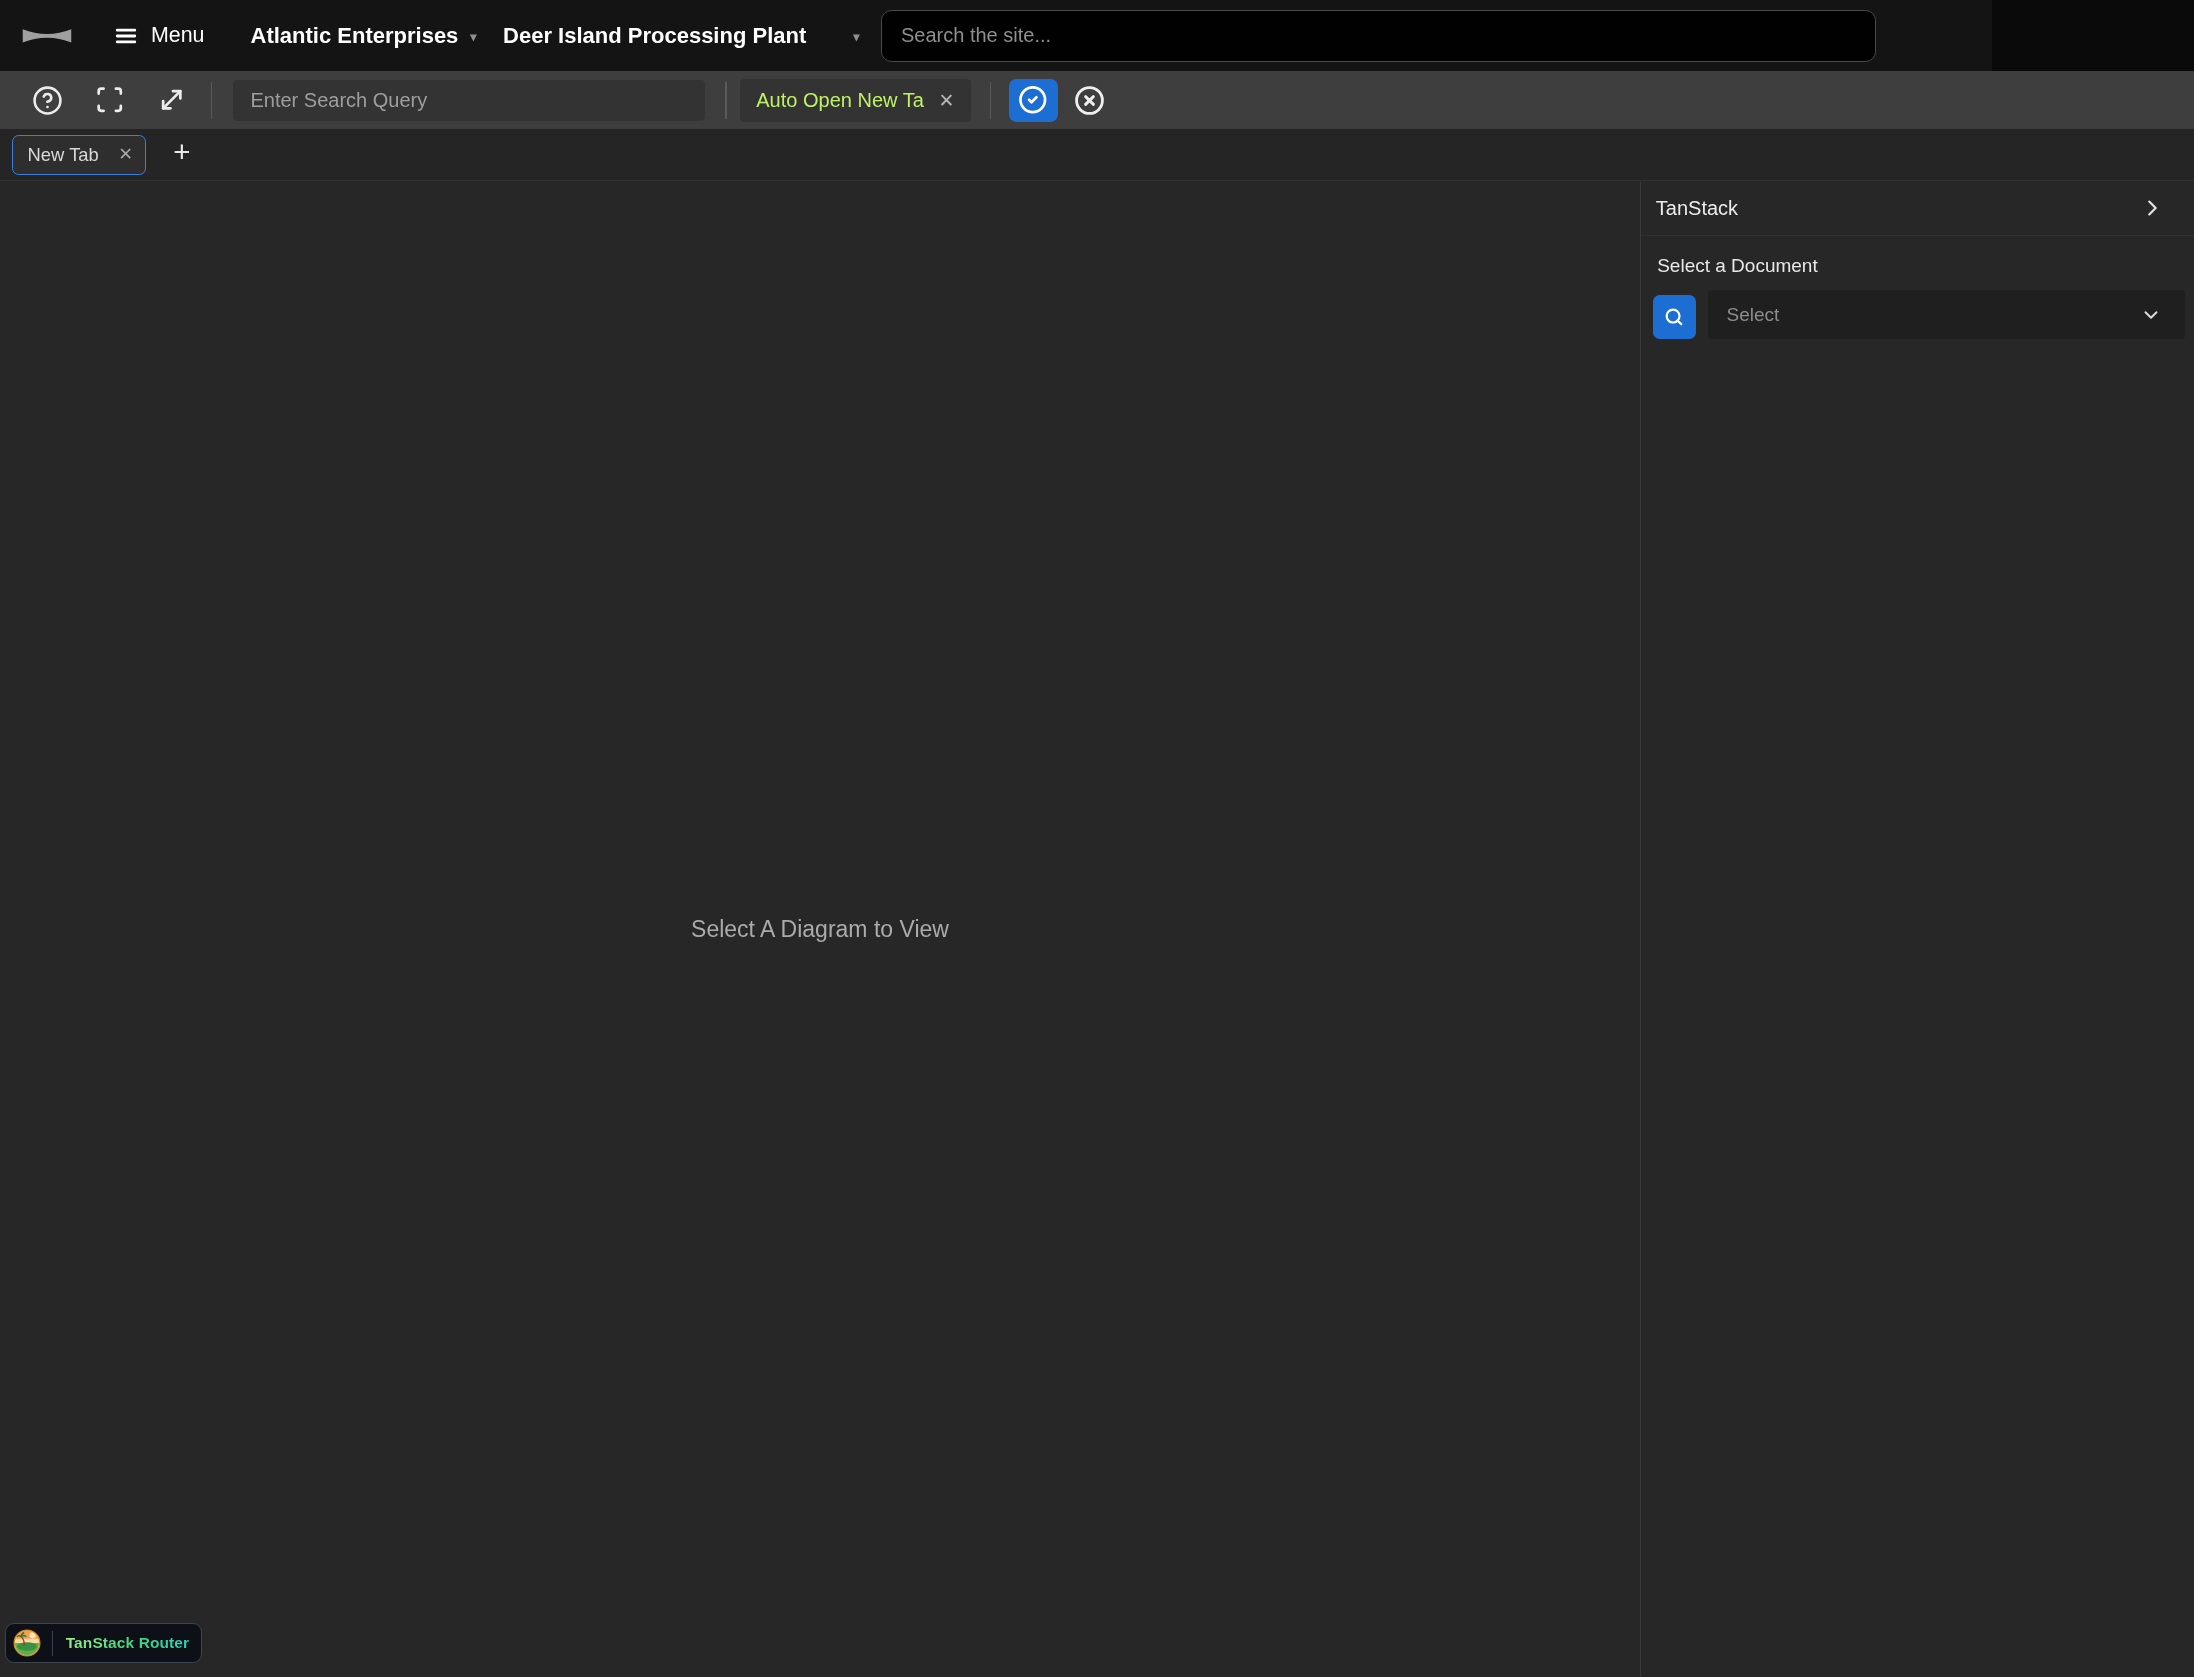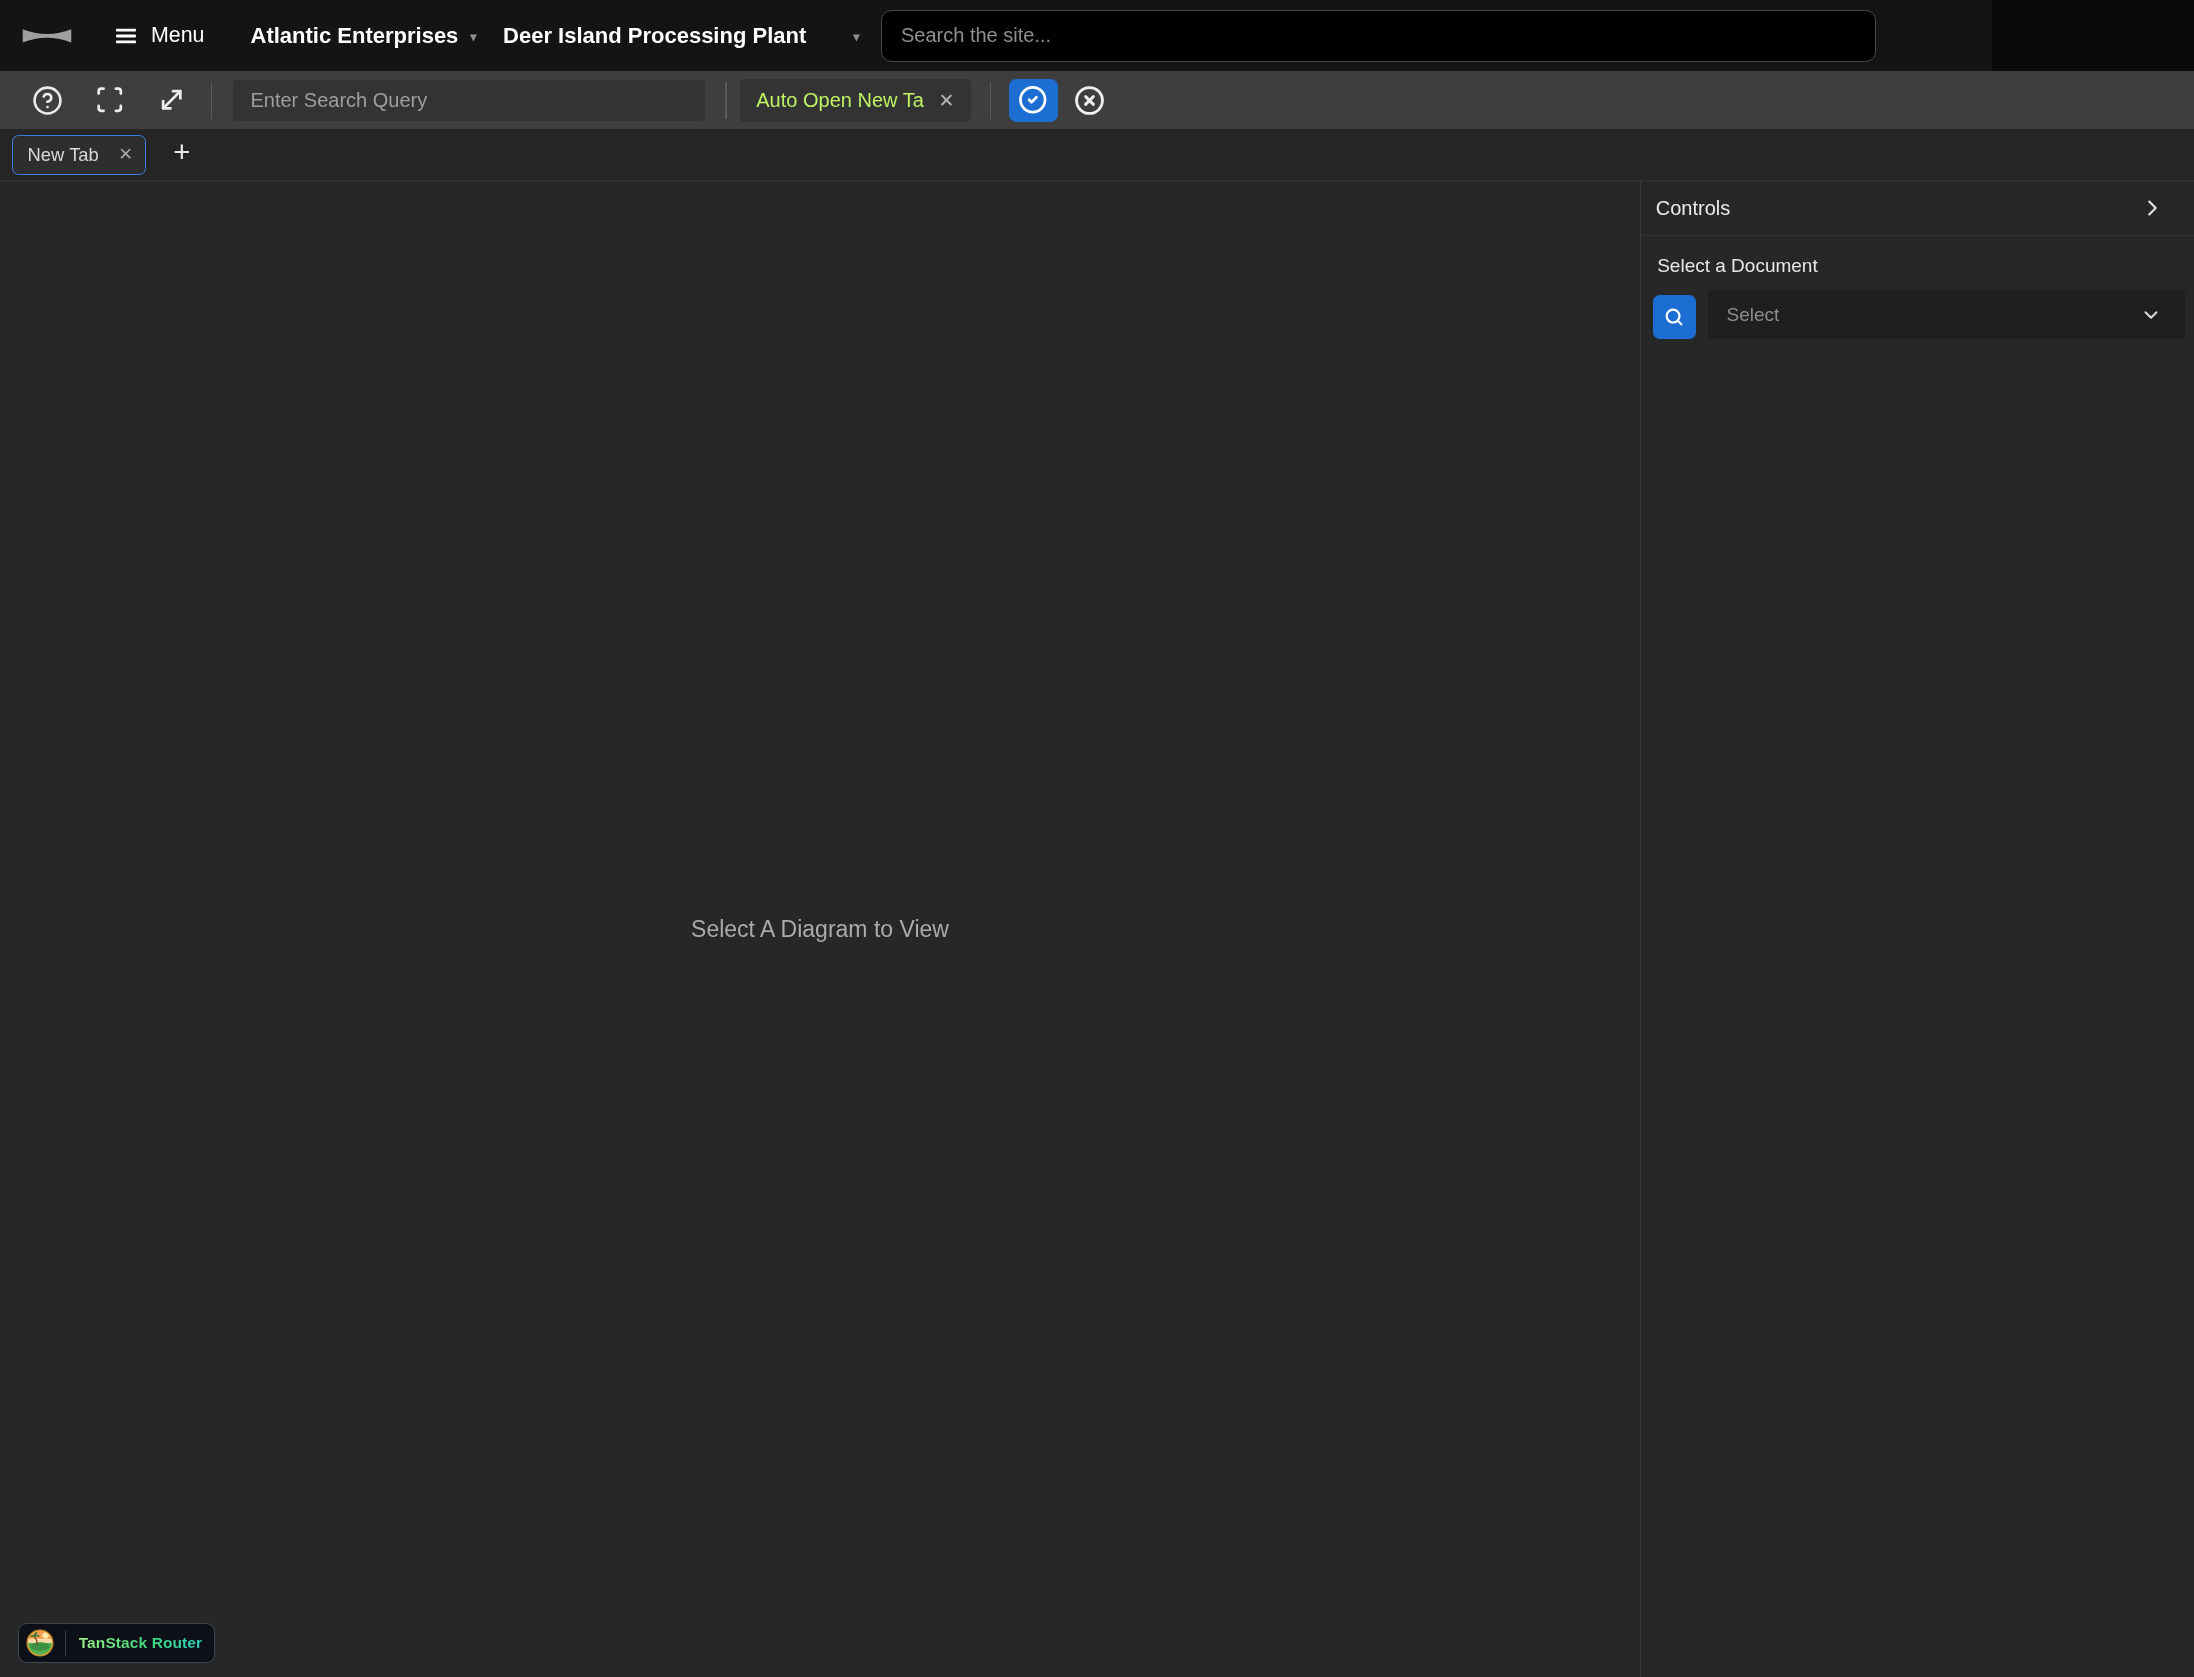--- a/index.html
+++ b/index.html
@@ -57,21 +57,21 @@
   .tab-close { color:#a6a6a6; font-size:17.7px; line-height:1; background:none; border:none; cursor:pointer; }
   .add-tab { margin-left:19px; width:34px; height:34px; color:#e8e8e8; font-size:29.5px; font-weight:300;
              background:none; border:none; cursor:pointer; display:flex; align-items:center; justify-content:center;
              padding-bottom:4.4px; }
 
   
   .content { flex:1; display:flex; min-height:0; }
   .main { flex:1; background:#272727; position:relative; display:flex; align-items:center; justify-content:center; }
   .empty-msg { color:#ababab; font-size:23px; }
 
-  .badge { position:absolute; left:18px; bottom:14.8px; height:40px; display:flex; align-items:center;
+  .badge { position:absolute; left:5px; bottom:14.8px; height:40px; display:flex; align-items:center;
            background:#0d1016; border:1.5px solid #3d4551; border-radius:8.9px; padding:0 11.8px 0 7.4px; cursor:pointer; }
   .badge-logo { width:28px; height:28px; flex:none; }
   .badge-sep { width:1.5px; height:25px; background:#39414c; margin:0 12.5px 0 10.3px; }
   .badge-label { font-size:15.5px; font-weight:600; letter-spacing:0.1px;
                  background:linear-gradient(90deg,#9aee8a,#3fd67c 55%,#2cd3c0);
                  -webkit-background-clip:text; background-clip:text; color:transparent; white-space:nowrap; }
 
   
   .sidebar { width:554px; flex:none; background:#272727; border-left:1.5px solid #3a3a3a;
              display:flex; flex-direction:column; }
@@ -199,21 +199,21 @@
           </g>
           <circle cx="20" cy="20" r="18.5" fill="none" stroke="#c98a2c" stroke-width="1.6"></circle>
         </svg>
         <div class="badge-sep"></div>
         <span class="badge-label">TanStack Router</span>
       </div>
     </main>
 
     <aside class="sidebar">
       <div class="sb-header">
-        <span class="sb-title">Controls</span>
+        <span class="sb-title">TanStack</span>
         <span class="sb-chevron">
           <svg width="22" height="22" viewBox="0 0 24 24" fill="none" stroke="currentColor" stroke-width="2.4" stroke-linecap="round" stroke-linejoin="round">
             <path d="m9 5 7 7-7 7"></path>
           </svg>
         </span>
       </div>
       <div class="sb-section">
         <div class="sb-label">Select a Document</div>
         <div class="doc-row">
           <button class="doc-search-btn">

